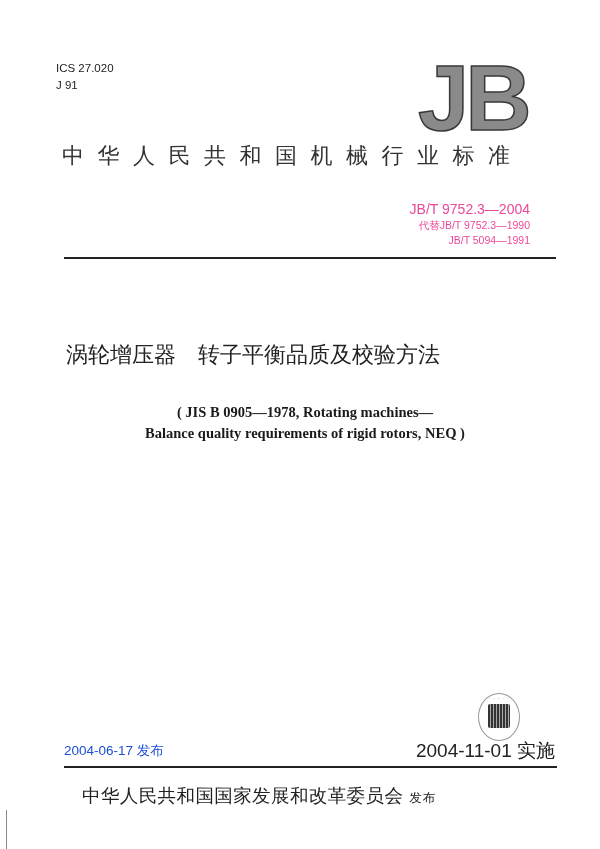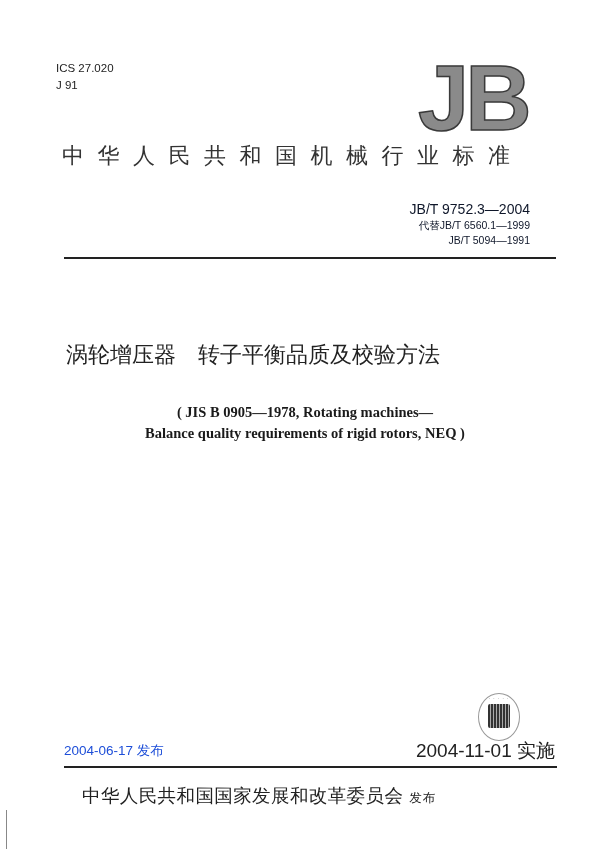--- a/index.html
+++ b/index.html
@@ -22,21 +22,21 @@
       text-shadow: 0 0 1px #555;
     }
     .main-title {
       left: 62px; top: 139px; width: 500px;
       font-family: "DejaVu Sans", sans-serif;
       font-size: 22px; line-height: 34px; color: #333;
       letter-spacing: 13.5px; white-space: nowrap;
     }
     .std-block {
       right: 70px; top: 201px; text-align: right;
-      font-family: "Liberation Sans", sans-serif; color: #0f172a;
+      font-family: "Liberation Sans", sans-serif; color: #ec4899;
     }
     .std-block .num { font-size: 14px; line-height: 17px; }
     .std-block .rep { font-size: 10.5px; line-height: 15px; }
     .rule-top { left: 64px; top: 257px; width: 492px; height: 2px; background: #222; }
     .cn-title {
       left: 66px; top: 340px;
       font-size: 22px; line-height: 30px; color: #222; white-space: nowrap;
     }
     .cn-title .gap { display: inline-block; width: 22px; }
     .en-title {
@@ -82,21 +82,21 @@
   <div>ICS 27.020</div>
   <div>J 91</div>
 </div>
 
 <div class="abs jb-logo">JB</div>
 
 <div class="abs main-title">中华人民共和国机械行业标准</div>
 
 <div class="abs std-block">
   <div class="num">JB/T 9752.3—2004</div>
-  <div class="rep">代替JB/T 6560.1—1999</div>
+  <div class="rep">代替JB/T 9752.3—1990</div>
   <div class="rep">JB/T 5094—1991</div>
 </div>
 
 <div class="abs rule-top"></div>
 
 <div class="abs cn-title">
   <span>涡轮增压器</span><span class="gap"></span><span>转子平衡品质及校验方法</span>
 </div>
 
 <div class="abs en-title">

